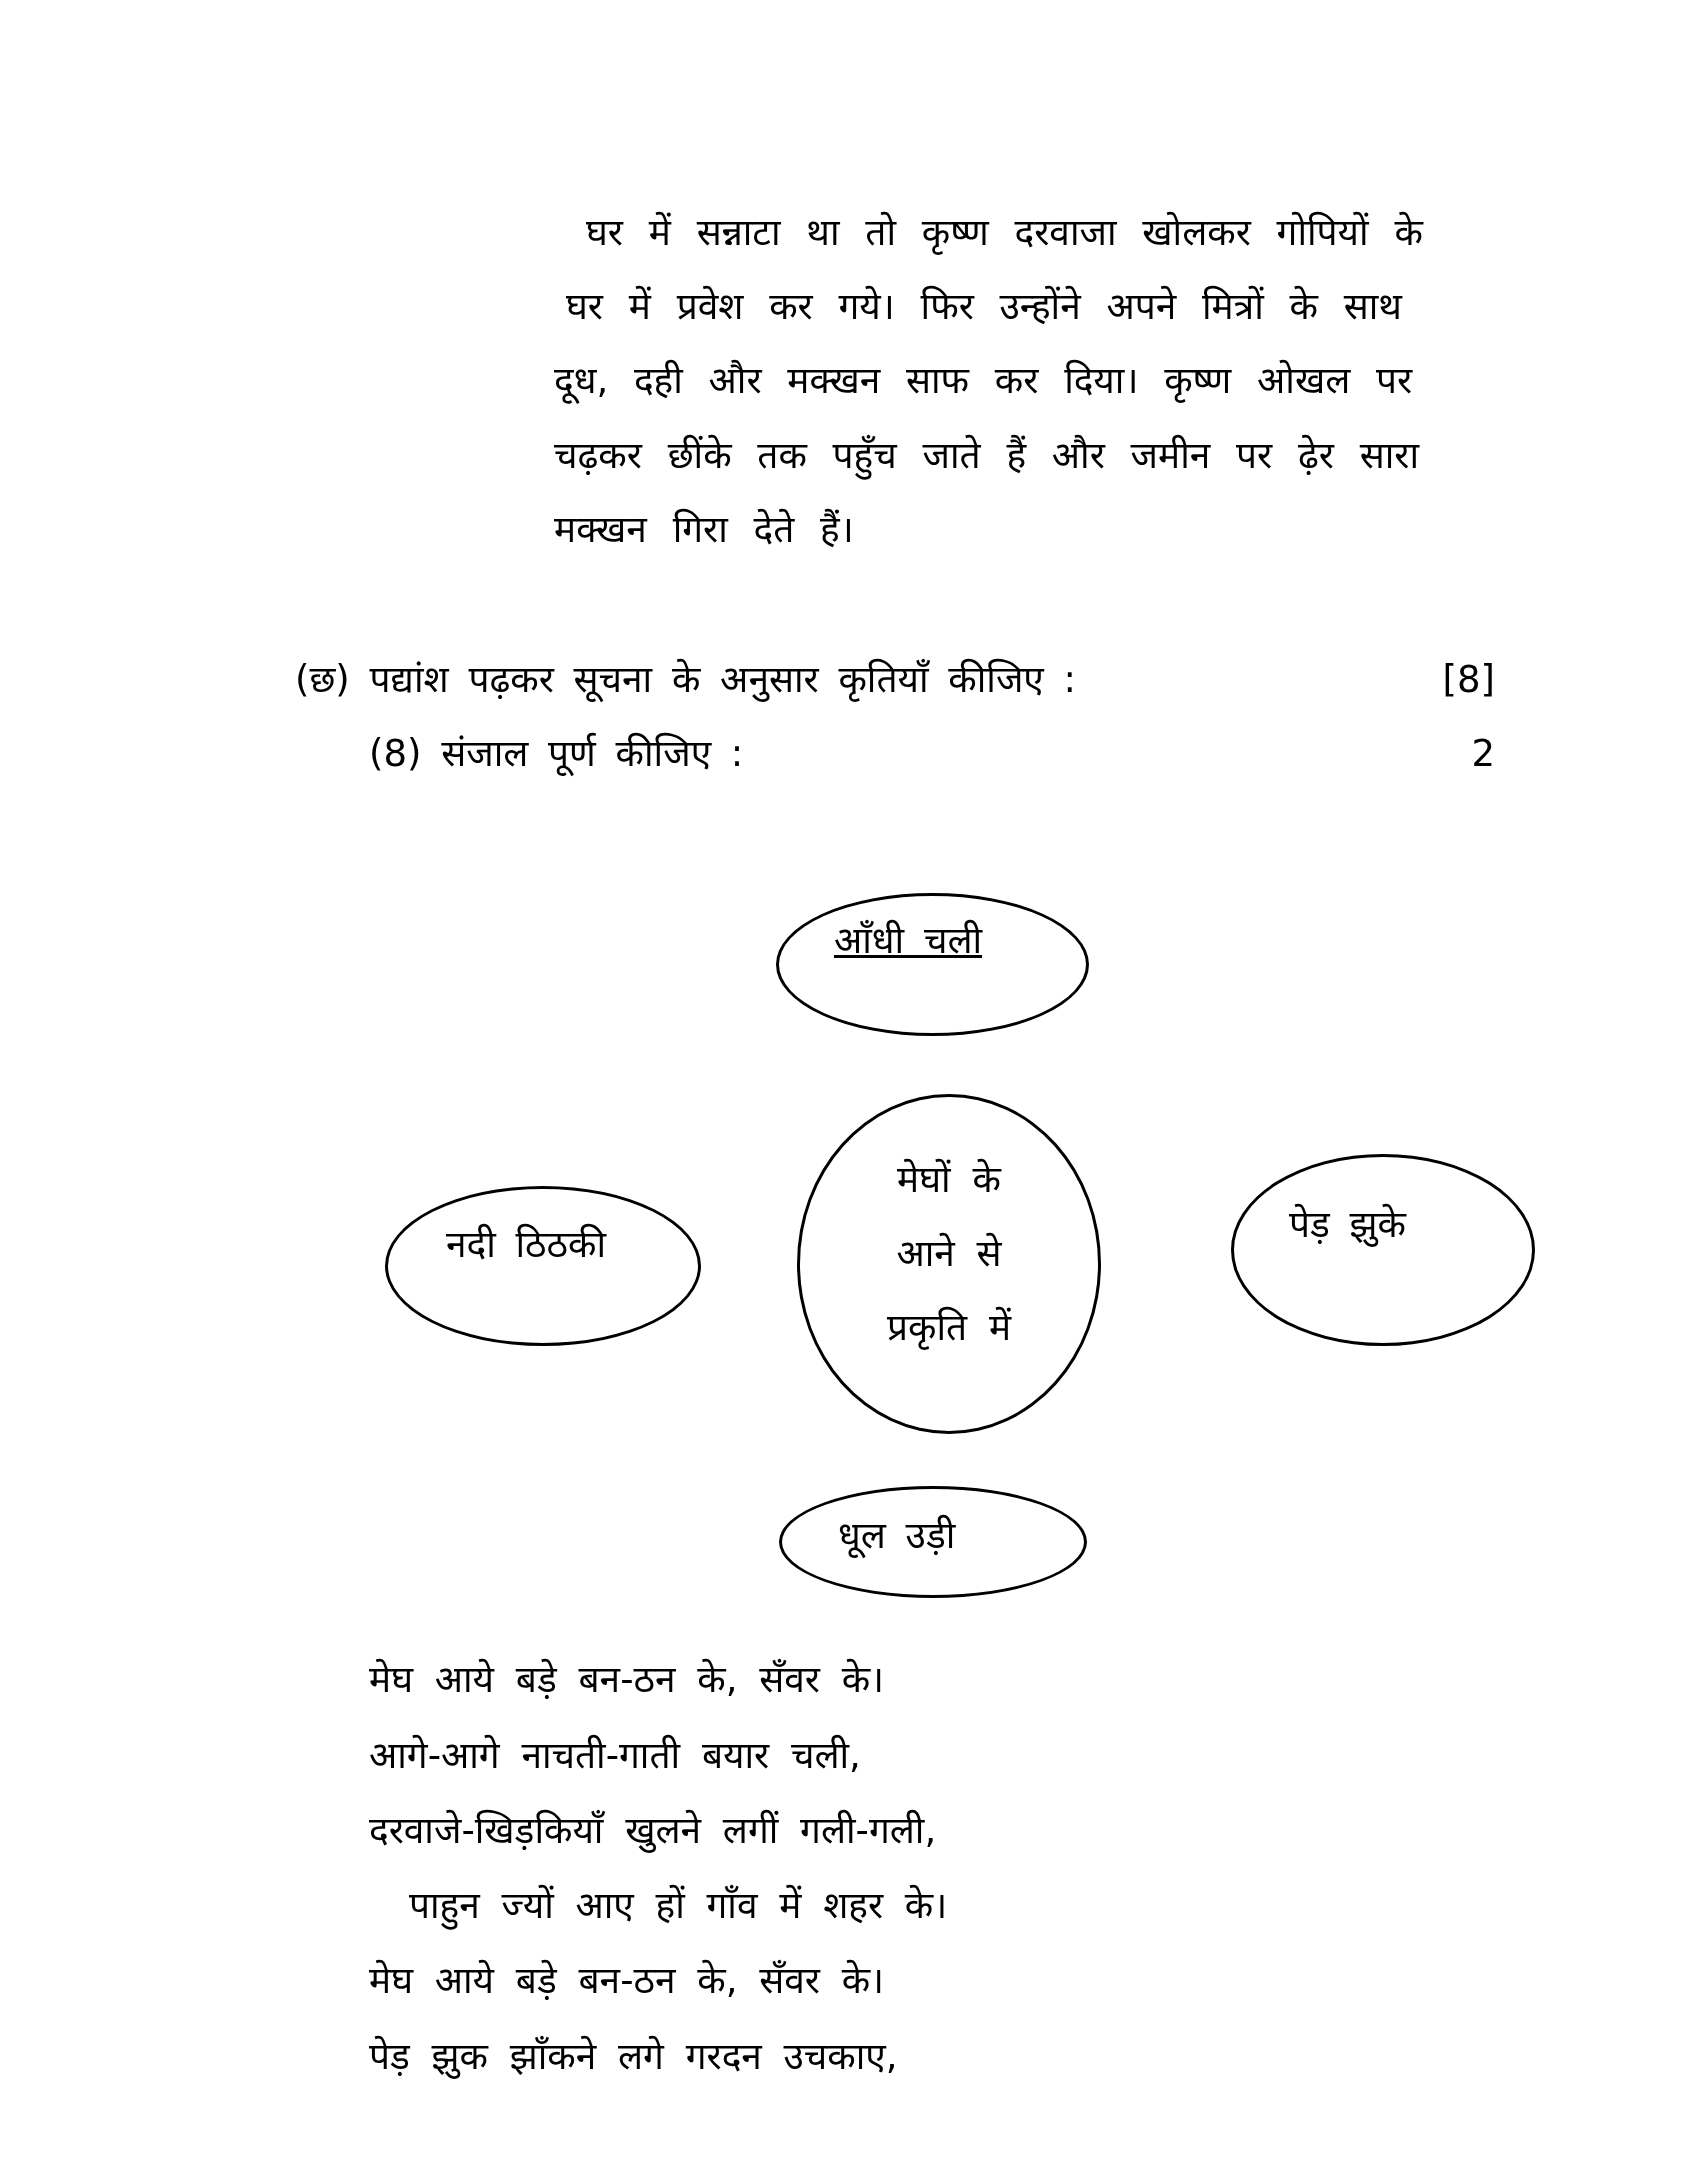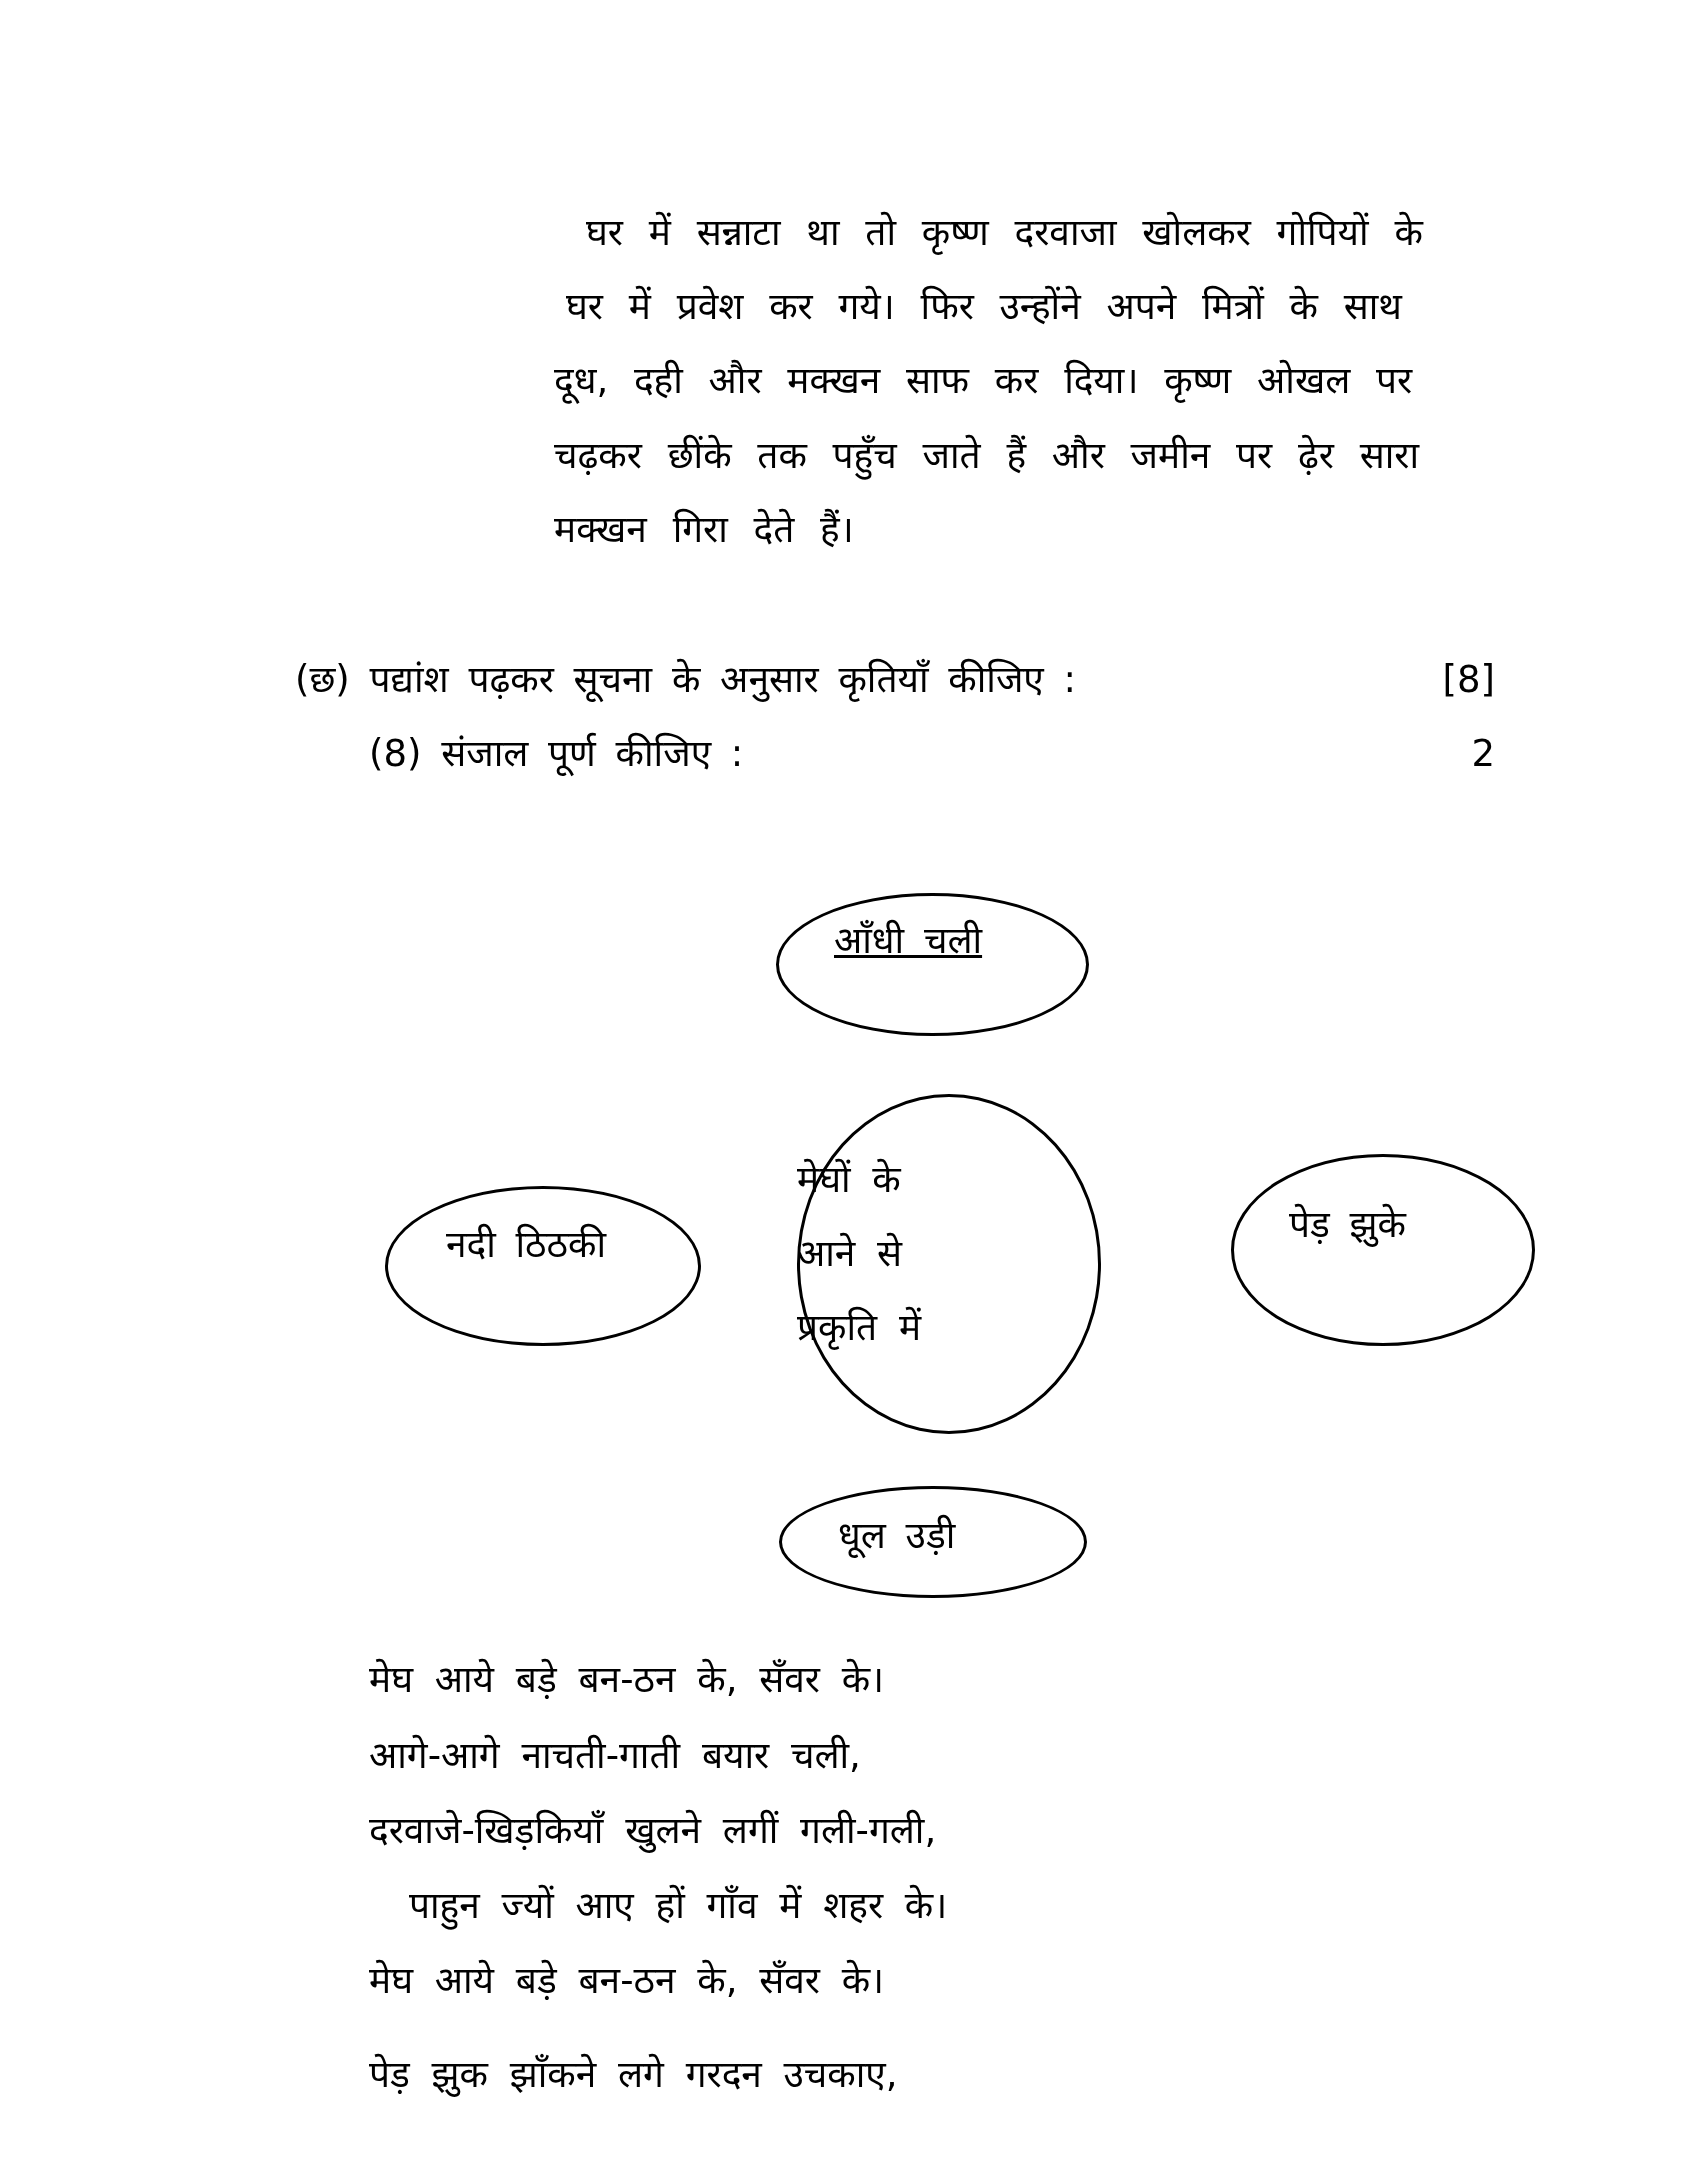--- a/index.html
+++ b/index.html
@@ -3,21 +3,21 @@
 <meta charset="utf-8">
 <style>
   html, body { margin:0; padding:0; background:#ffffff; }
   body { width:1683px; height:2178px; position:relative; overflow:hidden;
          font-family:"DejaVu Sans", "Liberation Sans", sans-serif; color:#000; }
   .line { position:absolute; white-space:nowrap; font-size:37px; line-height:50px; word-spacing:10px; }
   .q { position:absolute; white-space:nowrap; font-size:37px; line-height:50px; word-spacing:8px; }
   .marks { position:absolute; white-space:nowrap; font-size:37px; line-height:50px; text-align:right; }
   .ellipse { position:absolute; border:3px solid #000; border-radius:50%; box-sizing:border-box; }
   .ell-text { position:absolute; white-space:nowrap; font-size:37px; line-height:50px; word-spacing:8px; }
-  .center-text { position:absolute; font-size:37px; line-height:74px; text-align:left; word-spacing:10px; }
+  .center-text { position:absolute; font-size:37px; line-height:74px; text-align:center; word-spacing:10px; }
 </style>
 </head>
 <body>
 
 <div>
   <div class="line" style="left:554px; top:208px; word-spacing:14px;margin-left:32px;">घर में सन्नाटा था तो कृष्ण दरवाजा खोलकर गोपियों के</div>
   <div class="line" style="left:554px; top:282px; word-spacing:14px;margin-left:12px;">घर में प्रवेश कर गये। फिर उन्होंने अपने मित्रों के साथ</div>
   <div class="line" style="left:554px; top:356px; word-spacing:14px;">दूध, दही और मक्खन साफ कर दिया। कृष्ण ओखल पर</div>
   <div class="line" style="left:554px; top:431px; word-spacing:14px;">चढ़कर छींके तक पहुँच जाते हैं और जमीन पर ढ़ेर सारा</div>
   <div class="line" style="left:554px; top:505px; word-spacing:14px;">मक्खन गिरा देते हैं।</div>
@@ -49,15 +49,15 @@
   <div class="ellipse" style="left:779px; top:1486px; width:308px; height:112px;"></div>
   <div class="ell-text" style="left:838px; top:1511px;">धूल उड़ी</div>
 </div>
 
 <div>
   <div class="line" style="left:369px; top:1655px;">मेघ आये बड़े बन-ठन के, सँवर के।</div>
   <div class="line" style="left:369px; top:1731px;">आगे-आगे नाचती-गाती बयार चली,</div>
   <div class="line" style="left:369px; top:1806px;text-align:center;">दरवाजे-खिड़कियाँ खुलने लगीं गली-गली,</div>
   <div class="line" style="left:369px; top:1881px;margin-left:40px;">पाहुन ज्यों आए हों गाँव में शहर के।</div>
   <div class="line" style="left:369px; top:1956px;">मेघ आये बड़े बन-ठन के, सँवर के।</div>
-  <div class="line" style="left:369px; top:2032px;margin-top:18px;">पेड़ झुक झाँकने लगे गरदन उचकाए,</div>
+  <div class="line" style="left:369px; top:2032px;">पेड़ झुक झाँकने लगे गरदन उचकाए,</div>
 </div>
 
 
 </body></html>

